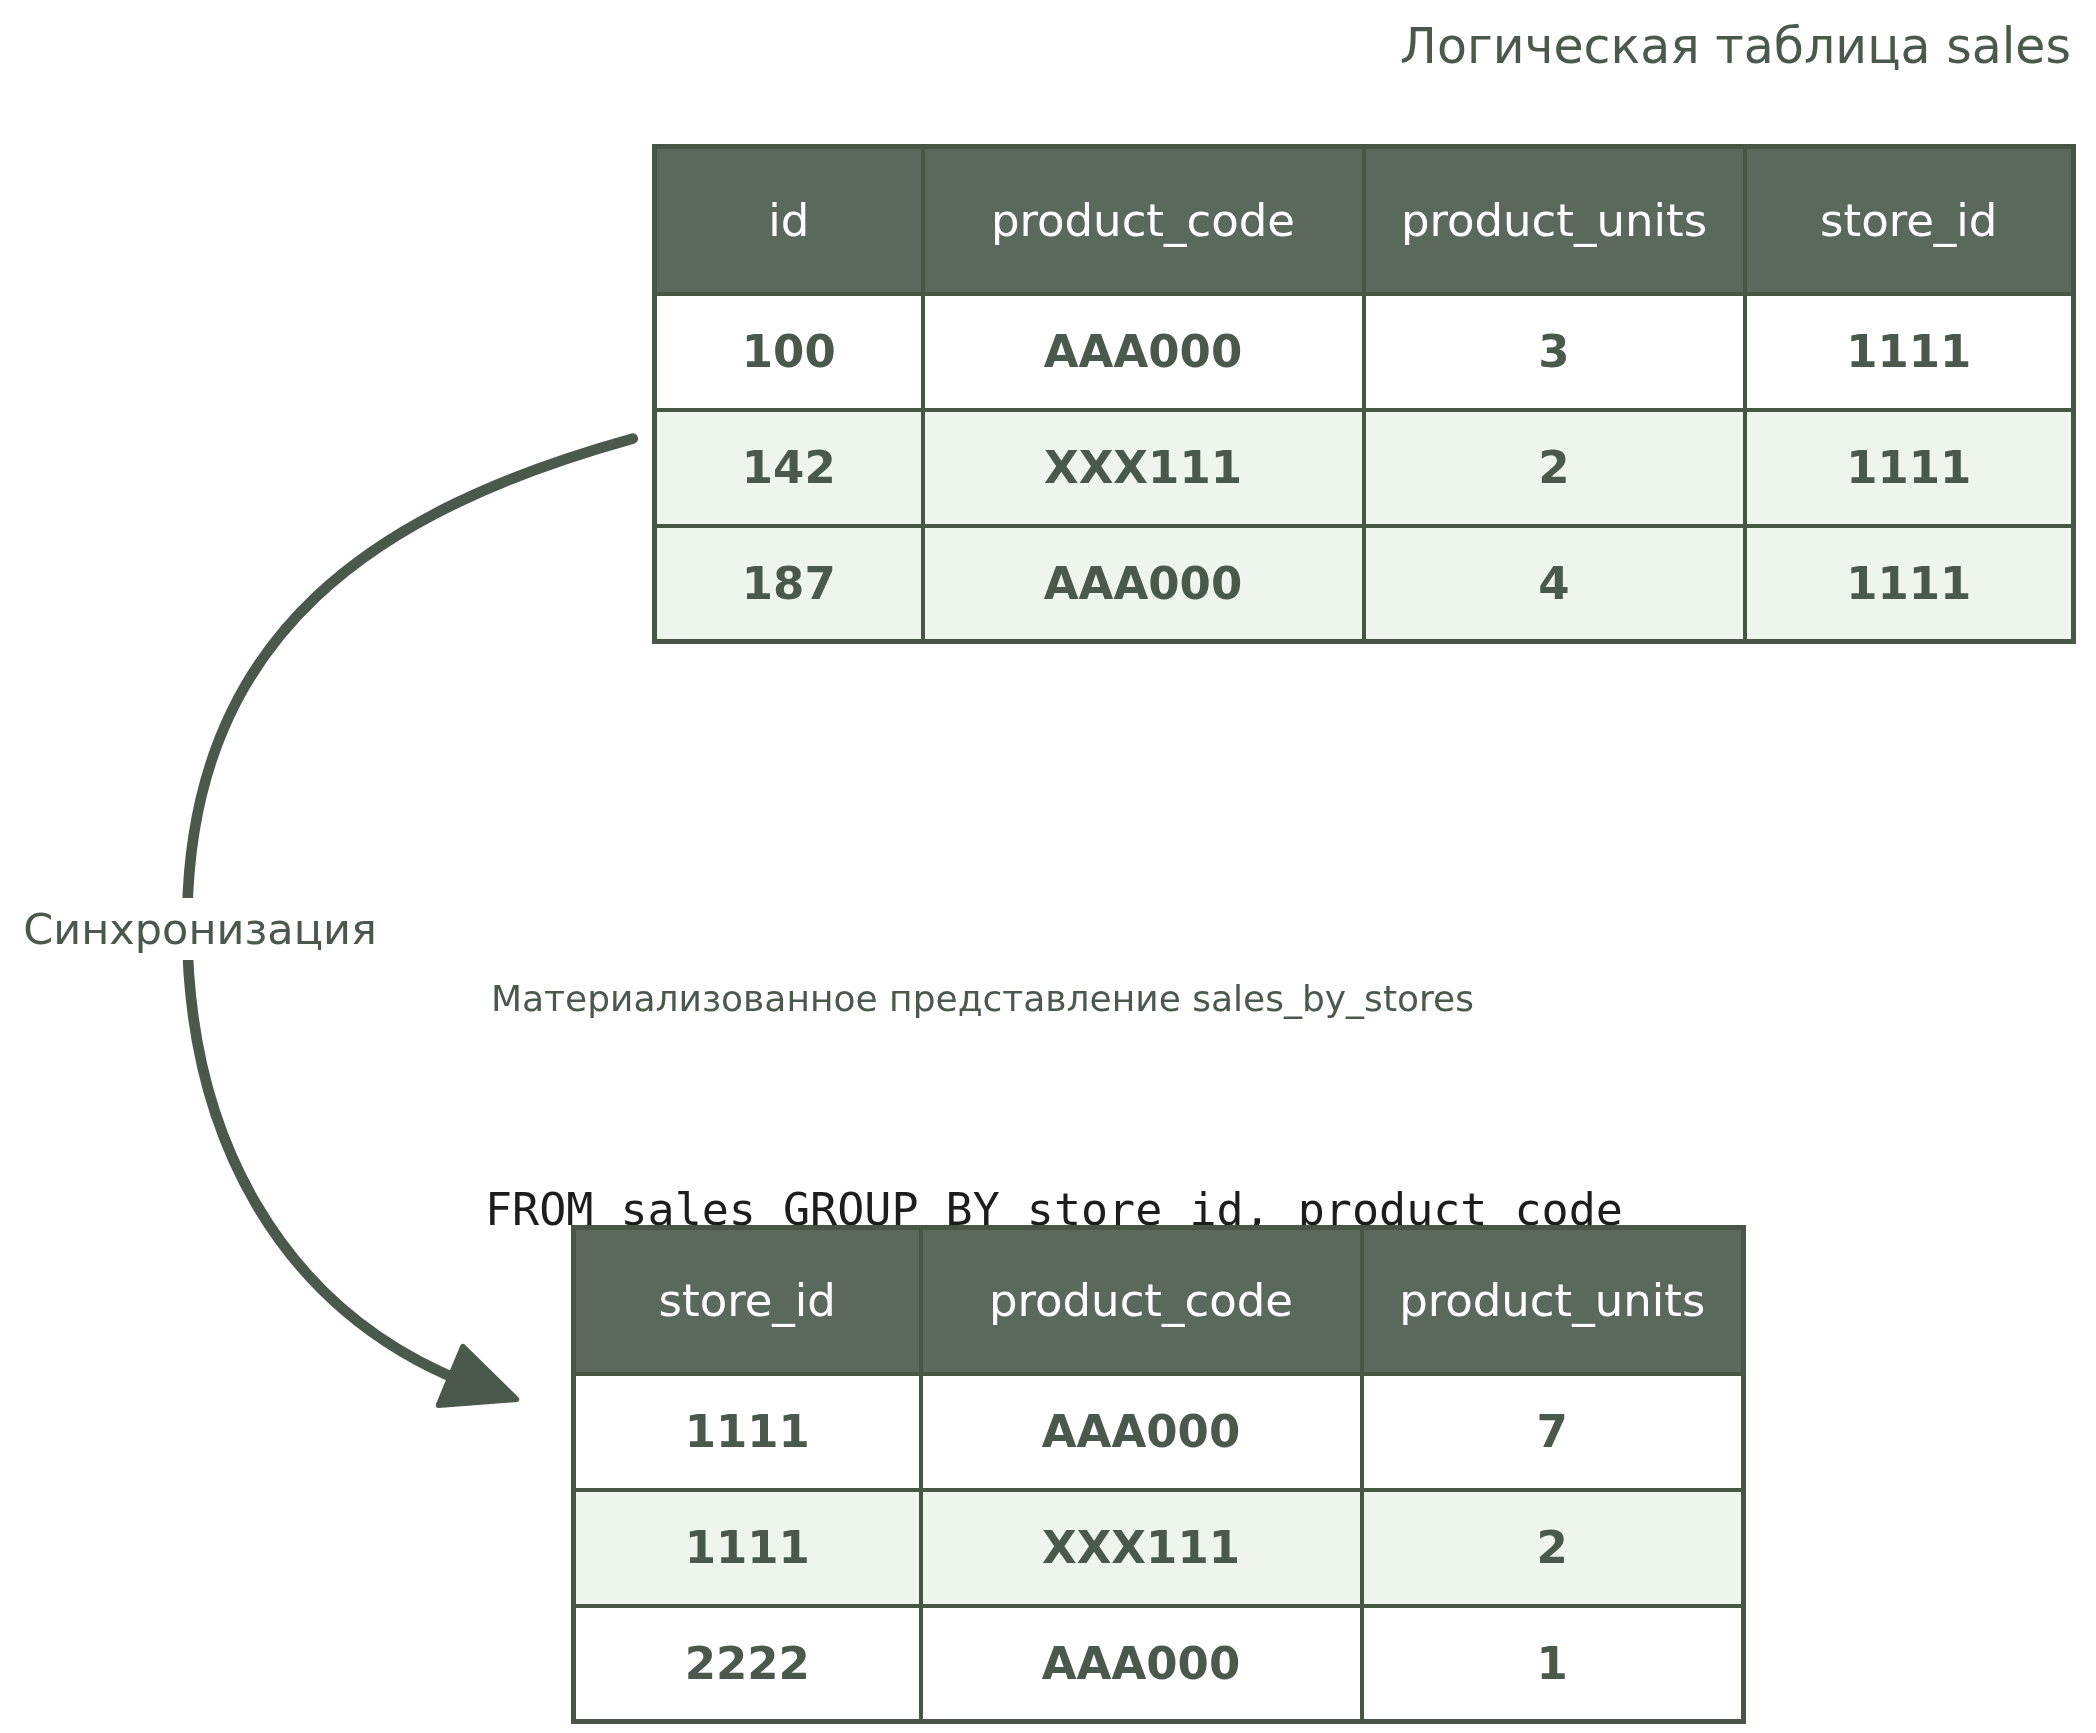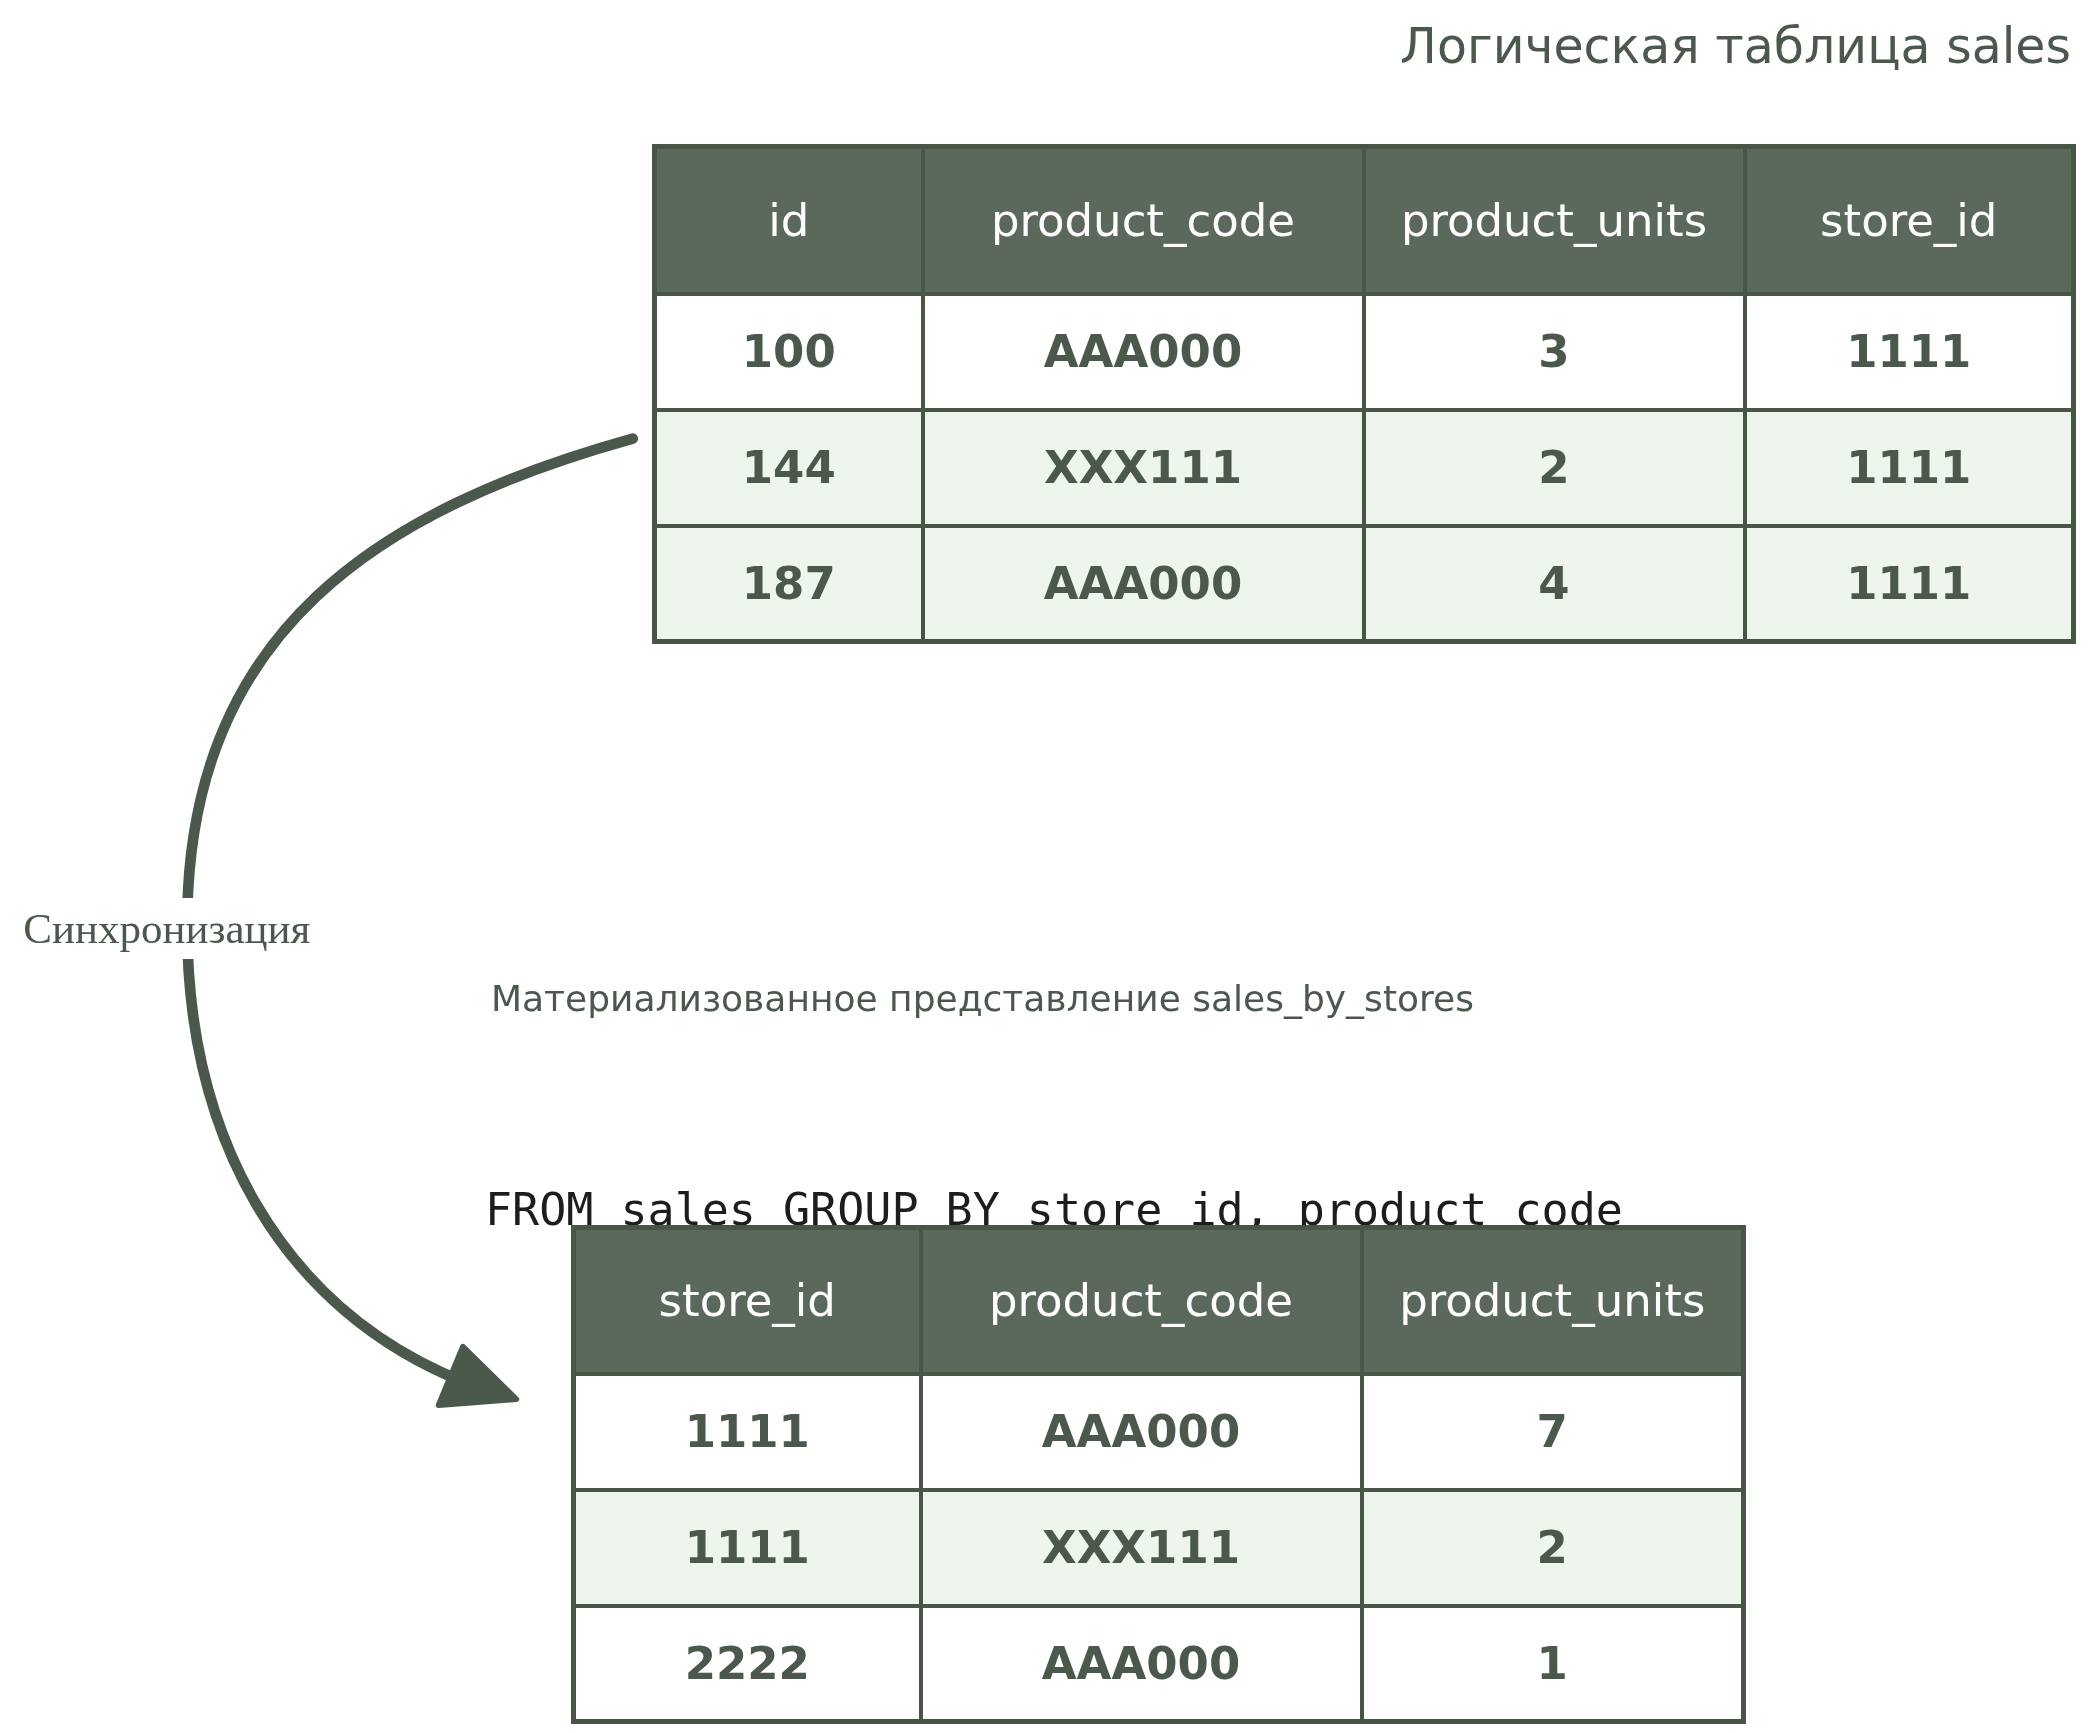--- a/index.html
+++ b/index.html
@@ -15,21 +15,20 @@
   .arrow-layer{position:absolute;left:0;top:0;width:2097px;height:1733px;}
   .sync-label{
     position:absolute;
     left:9.7px;
     top:898px;
     background:#ffffff;
     padding:5.8px 13.6px;
     font-size:43px;
     color:#4a594b;
     white-space:nowrap;
-    font-family:Liberation Serif, serif;
   }
   .top-title{
     position:absolute;
     left:652px;
     top:17.5px;
     width:1419px;
     text-align:right;
     font-size:49px;
     color:#4a594b;
     white-space:nowrap;
@@ -114,21 +113,21 @@
         <th>product_units</th>
         <th>store_id</th>
       </tr>
       <tr class="data">
         <td>100</td>
         <td>AAA000</td>
         <td>3</td>
         <td>1111</td>
       </tr>
       <tr class="data alt">
-        <td>144</td>
+        <td>142</td>
         <td>XXX111</td>
         <td>2</td>
         <td>1111</td>
       </tr>
       <tr class="data alt">
         <td>187</td>
         <td>AAA000</td>
         <td>4</td>
         <td>1111</td>
       </tr>

